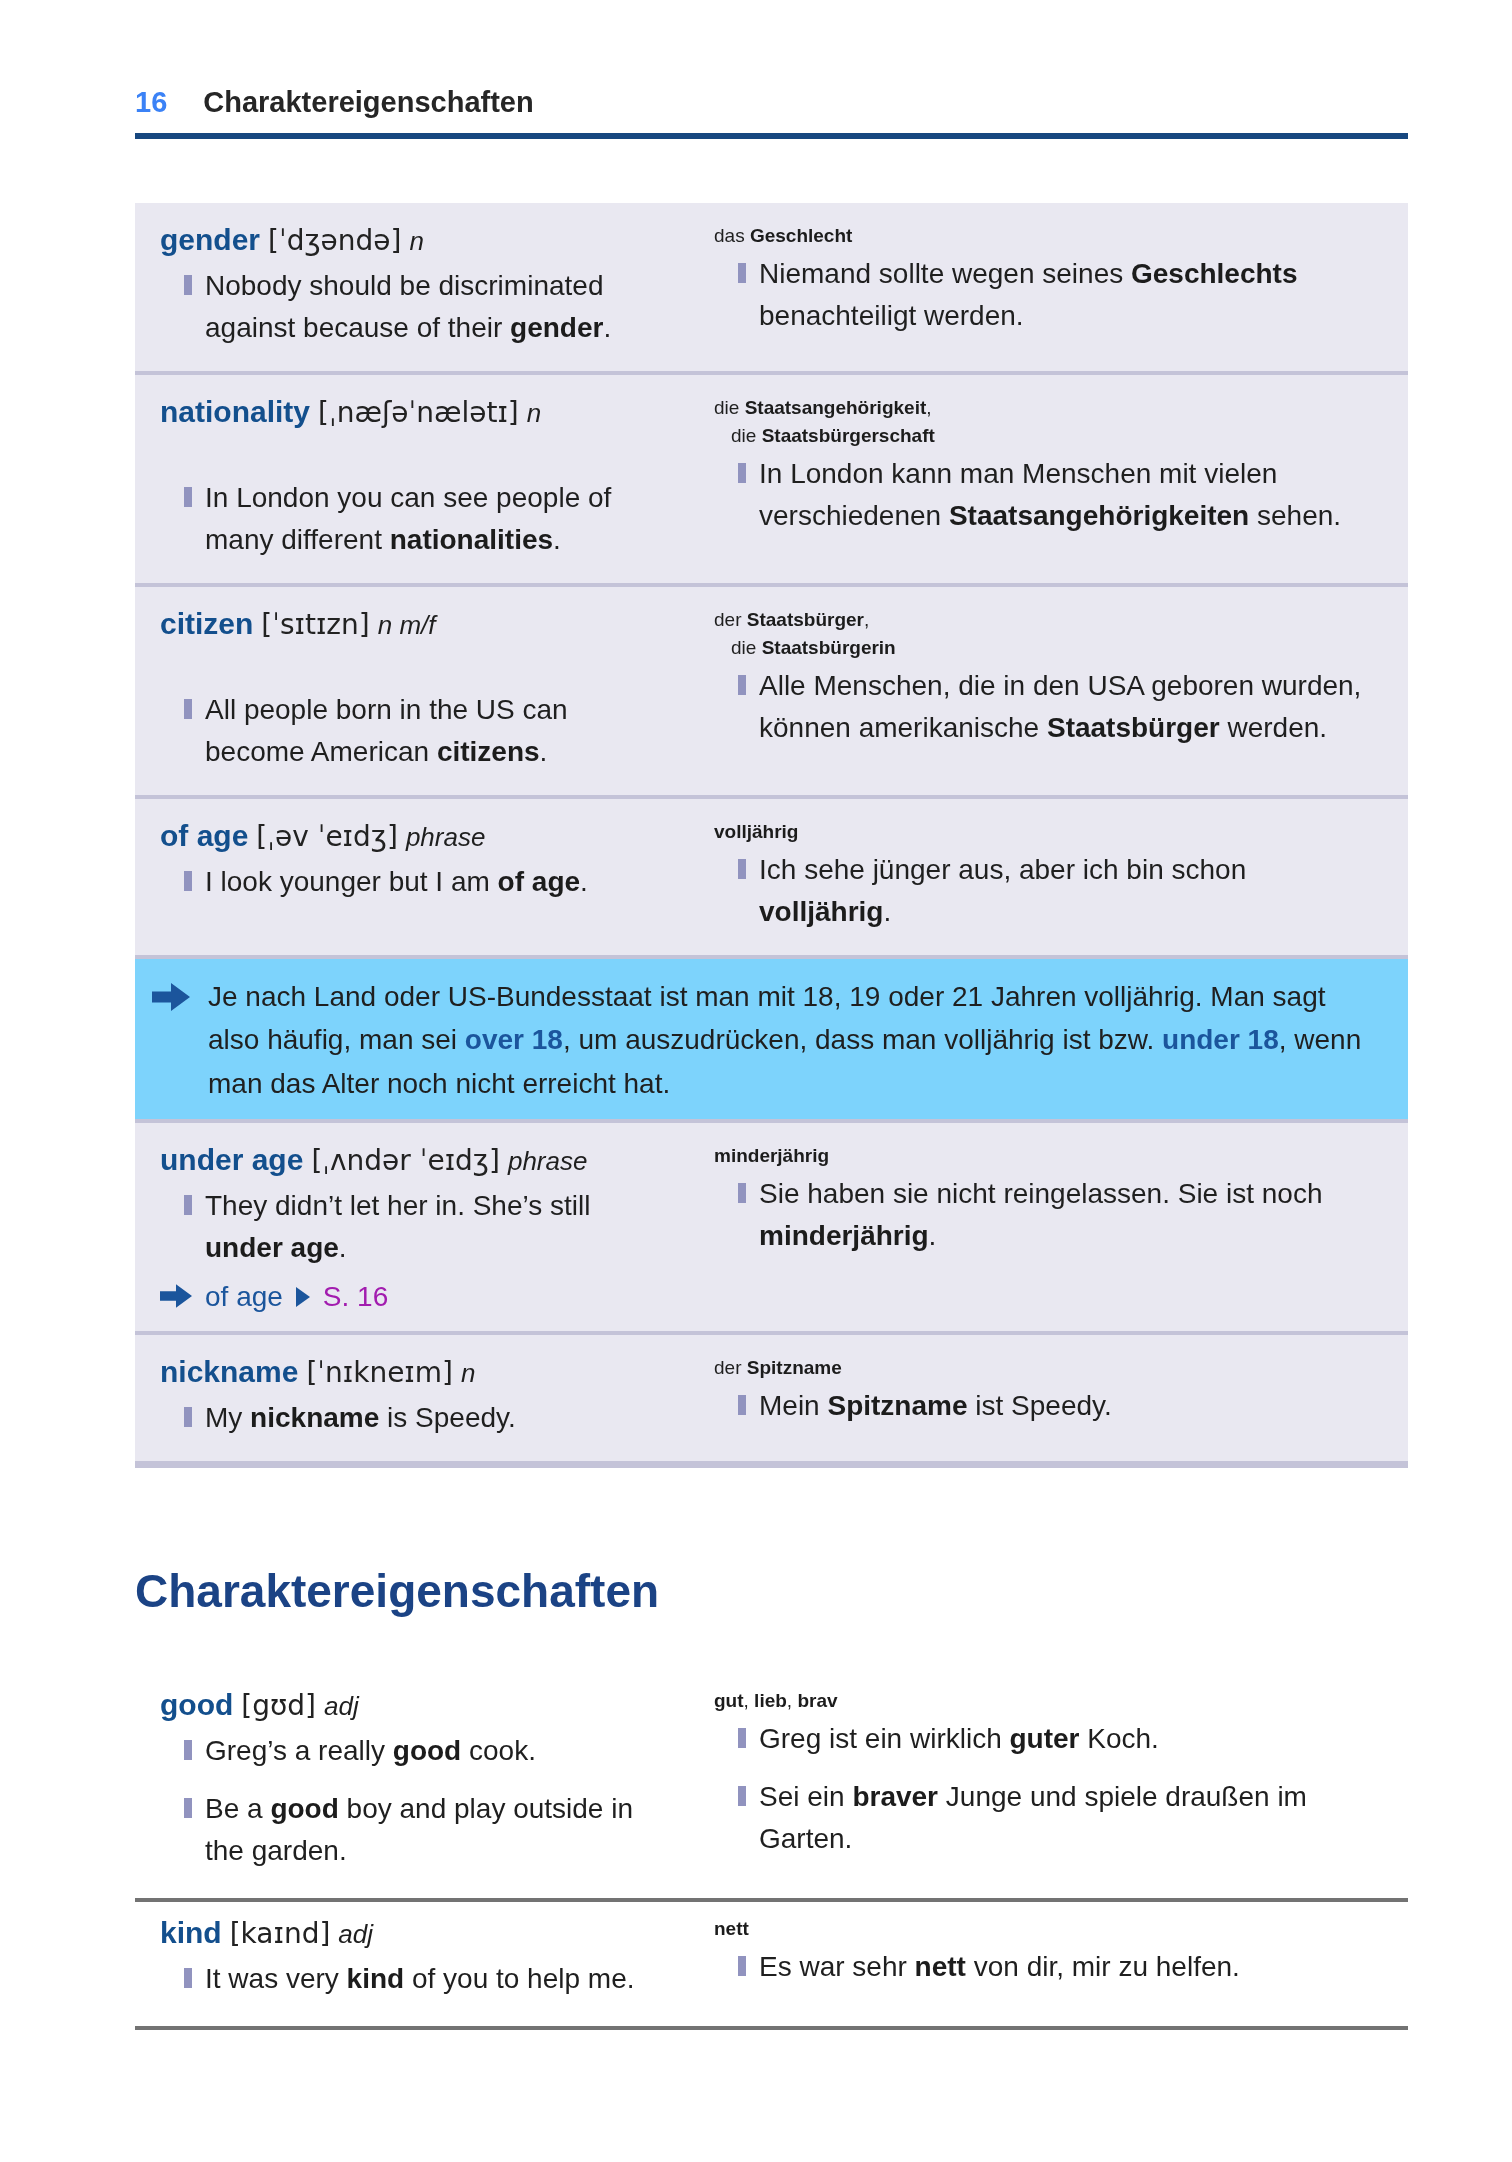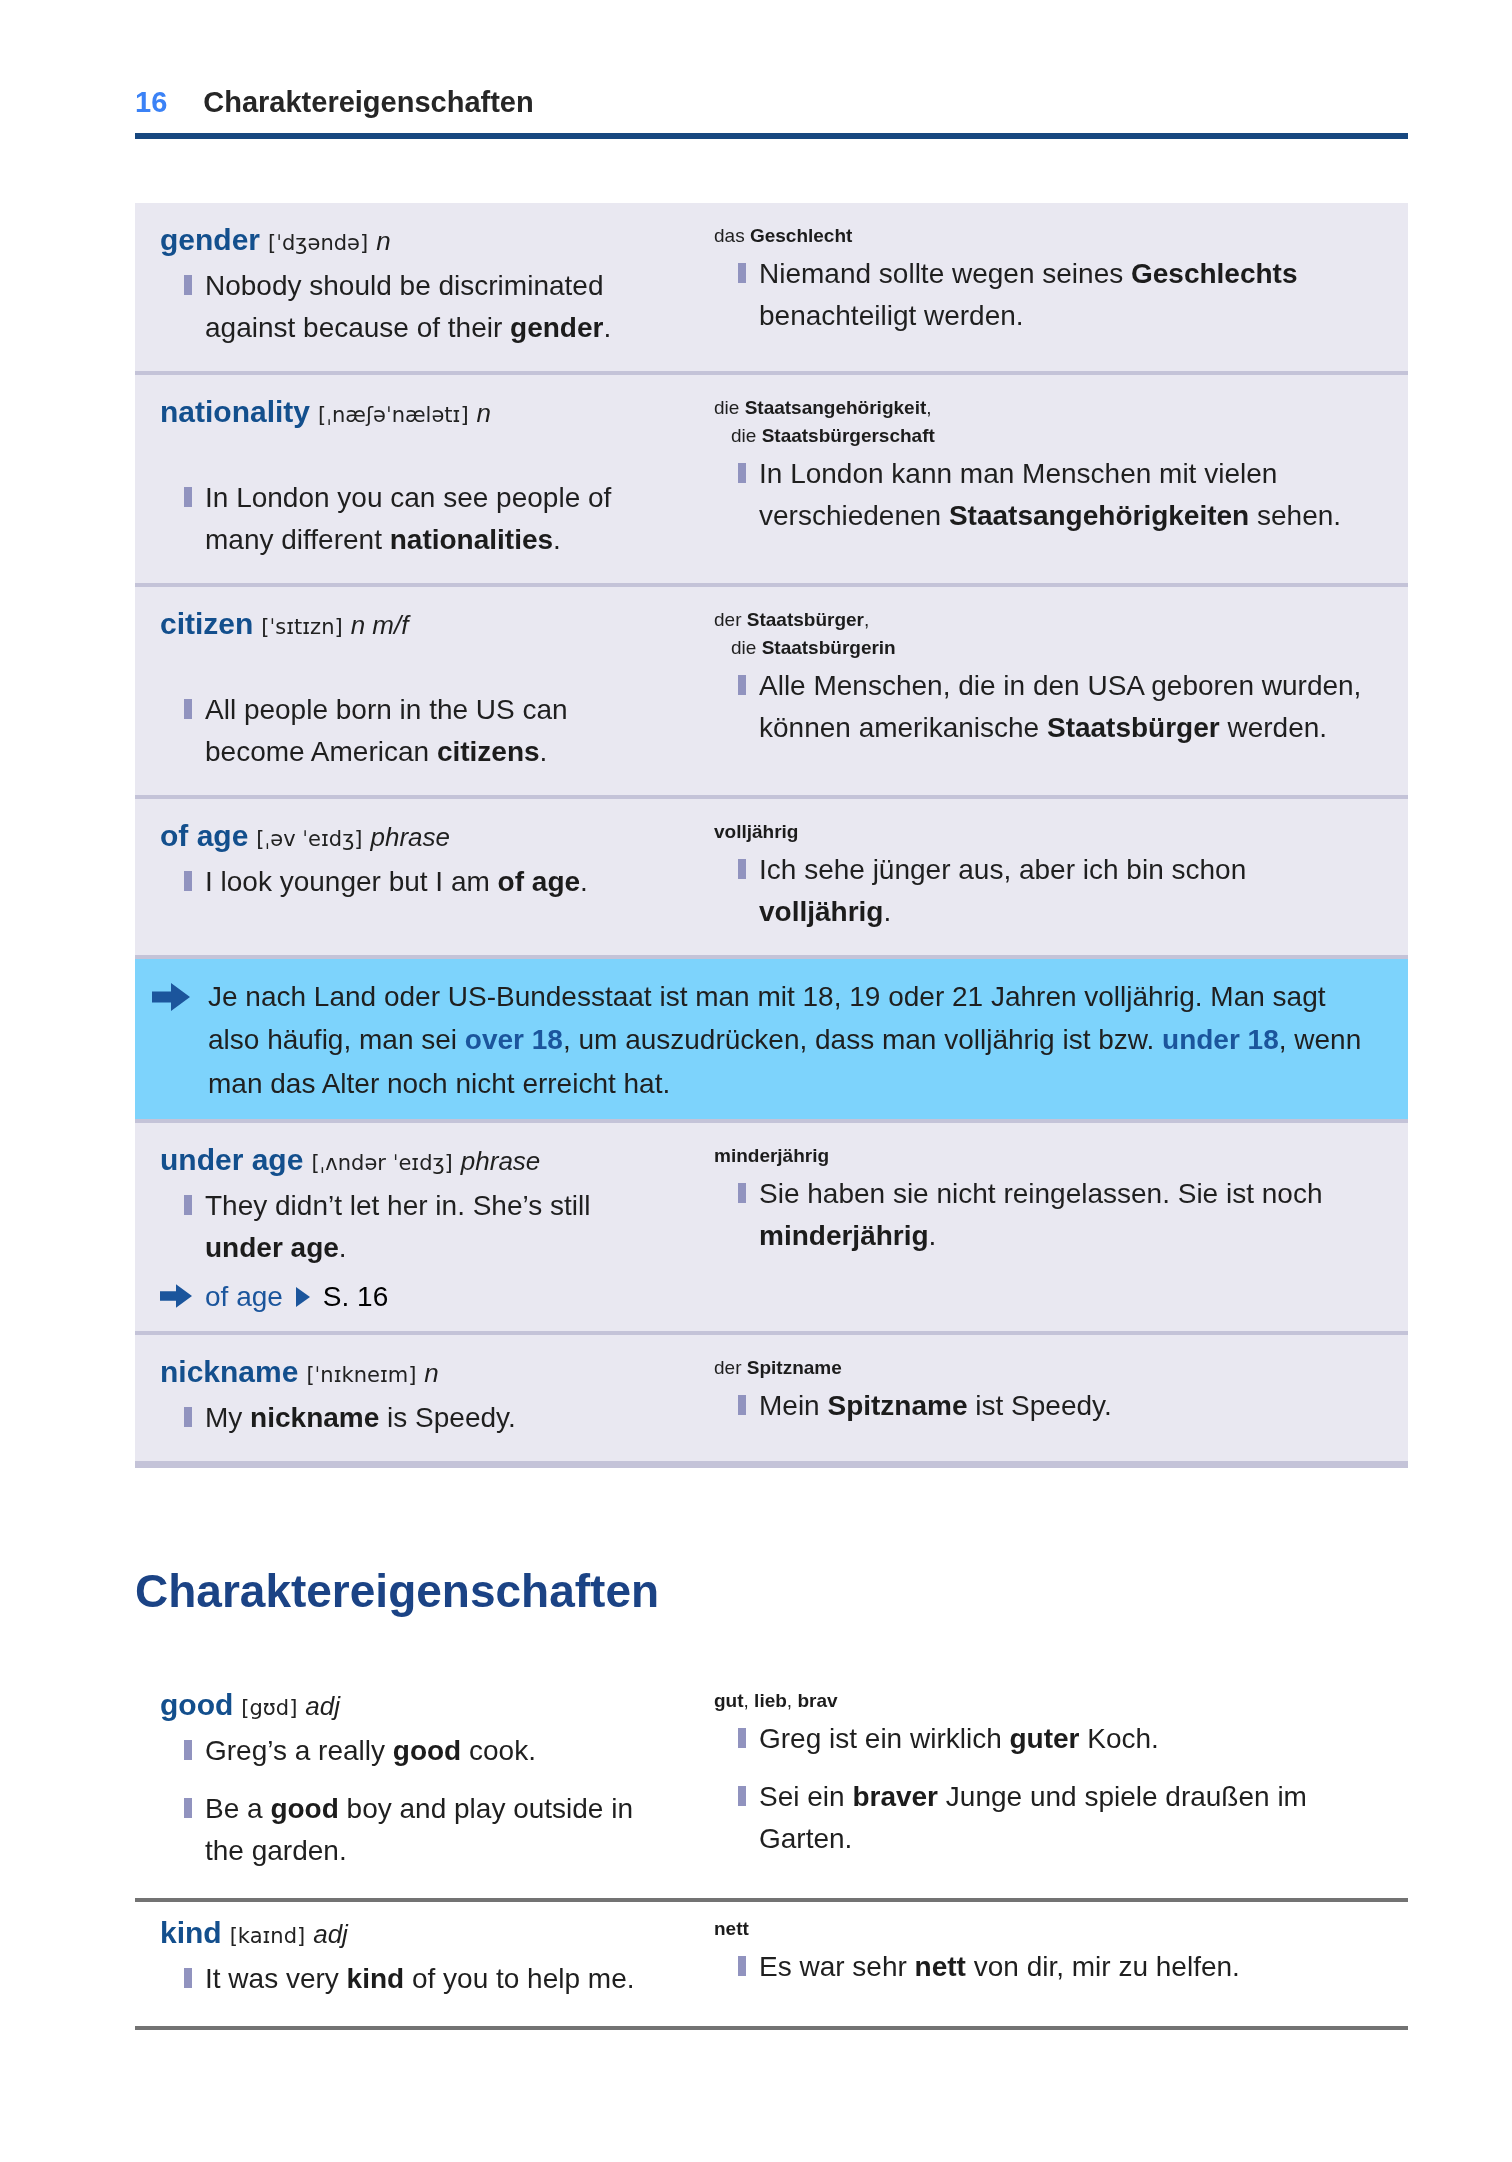--- a/index.html
+++ b/index.html
@@ -19,21 +19,21 @@
 
   
   .vtable { margin-top:64px; border-bottom:7px solid #c4c3d8; }
   .row { display:grid; grid-template-columns:565px 1fr; background:#e9e8f1; padding:14px 0 16px; }
   .row + .row { border-top:4px solid #c4c3d8; }
   .col-en { padding:0 30px 0 25px; }
   .col-de { padding:0 24px 0 14px; }
 
   .headline { margin:6px 0 8px; font-size:30px; }
   .hw  { color:#134f8d; font-weight:700; }
-  .ipa { font-family:"DejaVu Sans", sans-serif; font-size:21px; margin-left:8px; color:#222; }
+  .ipa { font-family:"DejaVu Sans", sans-serif; font-size:28px; margin-left:8px; color:#222; }
   .pos { font-style:italic; font-size:26px; margin-left:8px; }
 
   .de-head { margin:8px 0 6px; font-size:19px; }
   .de-head.ind { padding-left:17px; margin-top:0; }
   .de-head strong, .sent strong { font-weight:700; color:#1c1c1c; }
 
   .ex { display:flex; margin:6px 0; padding-left:24px; font-size:28px; line-height:1.5; }
   .ex.mt { margin-top:48px; }
   .ex.sp { margin-top:16px; }
   .bullet { flex:none; width:8px; height:20px; background:#9193bf; margin:10px 13px 0 0; }
@@ -42,21 +42,21 @@
   
   .row.note { display:flex; gap:18px; background:#7dd3fc; padding:16px 30px 14px 17px; }
   .note-text { margin:0; font-size:28px; line-height:1.55; }
   .note-text strong { color:#1b559c; font-weight:700; }
   .arrow { flex:none; margin-top:8px; }
 
   
   .crossref { display:flex; align-items:center; gap:13px; margin:12px 0 2px; }
   .xlink { color:#1b559c; font-size:28px; }
   .tri { width:0; height:0; border-left:14px solid #1b559c; border-top:10px solid transparent; border-bottom:10px solid transparent; }
-  .xpage { font-size:28px; color:#000000; }
+  .xpage { font-size:28px; color:#a21caf; }
 
   
   .sec-head { color:#1b4385; font-weight:700; font-size:46px; margin:96px 0 0; }
   .sec { margin-top:56px; }
   .srow { display:grid; grid-template-columns:565px 1fr; padding:8px 0 20px; border-bottom:4px solid #737373; background:#ffffff; }
 </style>
 </head>
 <body>
 
 <div class="page">

